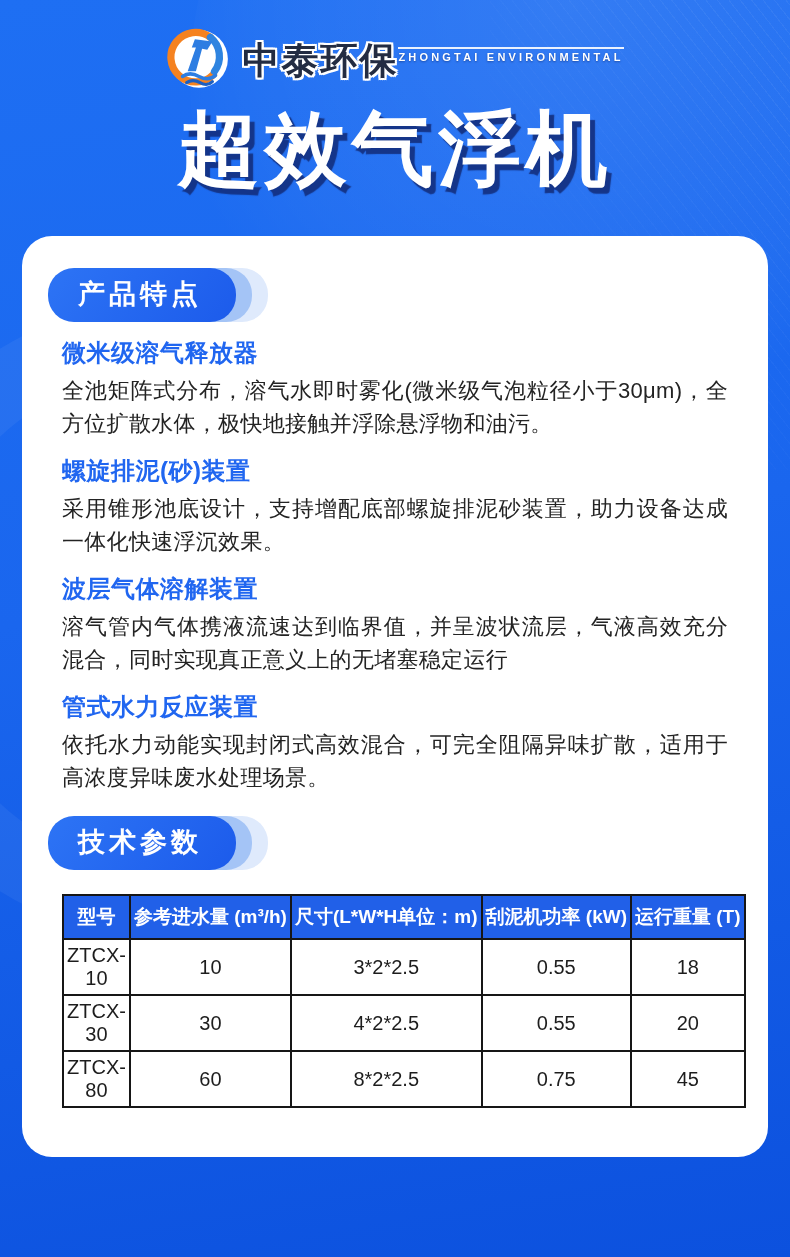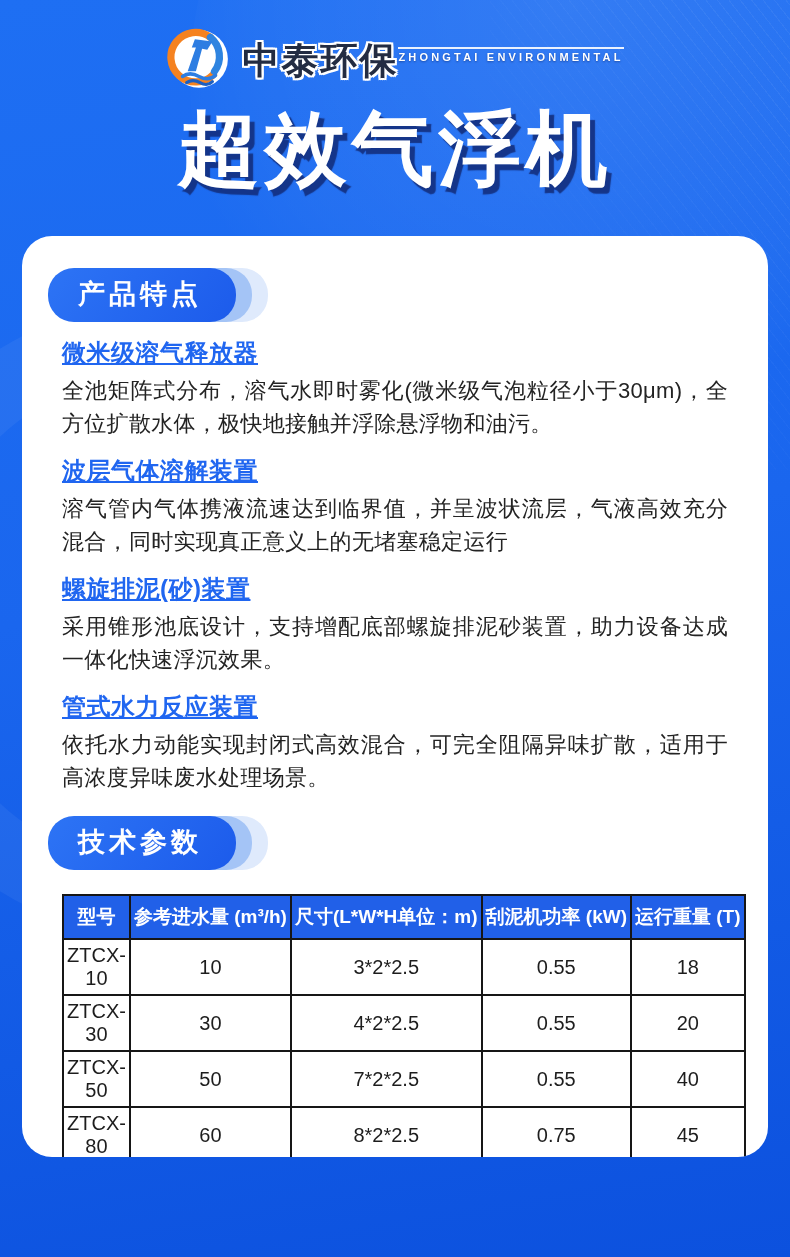--- a/index.html
+++ b/index.html
@@ -84,21 +84,21 @@
     background:#a4c4f6; border-radius:26px;
   }
   .badge::after {
     content:""; position:absolute; z-index:1; top:0; bottom:0; left:40px; right:-32px;
     background:#dfeafc; border-radius:26px;
   }
   
   .feature { margin-top:16px; }
   .feature-title {
     color:#2066f0; font-size:24px; font-weight:800; line-height:30px;
-    margin-bottom:6px; letter-spacing:.5px;text-decoration:underline;
+    margin-bottom:6px; letter-spacing:.5px;
   }
   .feature-desc {
     color:#232323; font-size:22px; line-height:33px; letter-spacing:.3px;
     text-align:justify;
   }
   .specs-badge-wrap { margin-top:22px; }
   
   table.specs {
     width:100%; margin-top:24px;
     border-collapse:collapse;
@@ -144,26 +144,26 @@
 
     <div class="badge">
       <span class="badge-core">产品特点</span>
     </div>
 
     <div class="feature">
       <div class="feature-title">微米级溶气释放器</div>
       <div class="feature-desc">全池矩阵式分布，溶气水即时雾化(微米级气泡粒径小于30μm)，全方位扩散水体，极快地接触并浮除悬浮物和油污。</div>
     </div>
     <div class="feature">
+      <div class="feature-title">螺旋排泥(砂)装置</div>
+      <div class="feature-desc">采用锥形池底设计，支持增配底部螺旋排泥砂装置，助力设备达成一体化快速浮沉效果。</div>
+    </div>
+    <div class="feature">
       <div class="feature-title">波层气体溶解装置</div>
       <div class="feature-desc">溶气管内气体携液流速达到临界值，并呈波状流层，气液高效充分混合，同时实现真正意义上的无堵塞稳定运行</div>
-    </div>
-    <div class="feature">
-      <div class="feature-title">螺旋排泥(砂)装置</div>
-      <div class="feature-desc">采用锥形池底设计，支持增配底部螺旋排泥砂装置，助力设备达成一体化快速浮沉效果。</div>
     </div>
     <div class="feature">
       <div class="feature-title">管式水力反应装置</div>
       <div class="feature-desc">依托水力动能实现封闭式高效混合，可完全阻隔异味扩散，适用于高浓度异味废水处理场景。</div>
     </div>
 
     <div class="specs-badge-wrap">
       <div class="badge">
         <span class="badge-core">技术参数</span>
       </div>
@@ -195,27 +195,20 @@
           <td>18</td>
         </tr>
         <tr>
           <td>ZTCX-30</td>
           <td>30</td>
           <td>4*2*2.5</td>
           <td>0.55</td>
           <td>20</td>
         </tr>
         <tr>
-          <td>ZTCX-50</td>
-          <td>50</td>
-          <td>7*2*2.5</td>
-          <td>0.55</td>
-          <td>40</td>
-        </tr>
-        <tr>
           <td>ZTCX-80</td>
           <td>60</td>
           <td>8*2*2.5</td>
           <td>0.75</td>
           <td>45</td>
         </tr>
 
       </tbody>
     </table>
 

